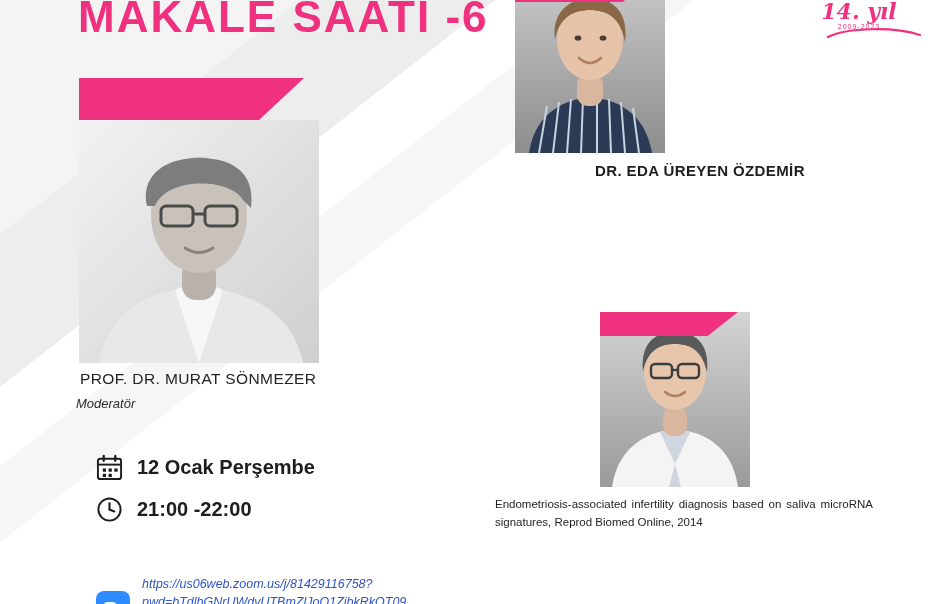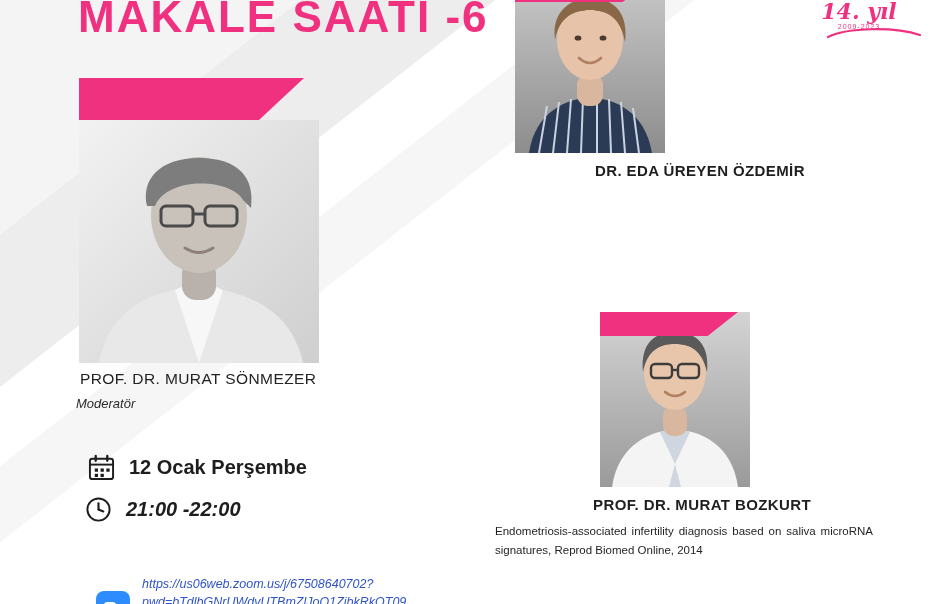--- a/index.html
+++ b/index.html
@@ -116,22 +116,22 @@
     color: #2b2b2b;
   }
 
   
   .dt-row {
     position: absolute;
     display: flex;
     align-items: center;
     gap: 14px;
   }
-  .dt-date { left: 88px; top: 454px; }
-  .dt-time { left: 85px; top: 496px; font-style: italic; }
+  .dt-date { left: 96px; top: 454px; }
+  .dt-time { left: 96px; top: 496px; }
   .dt-text {
     font-size: 20px;
     font-weight: bold;
     color: #1d1d1d;
   }
   .icon-sq { width: 27px; height: 27px; }
 
   
   .zoom-block {
     position: absolute;
@@ -304,21 +304,21 @@
       <circle cx="14" cy="14" r="11.5" fill="none" stroke="#1d1d1d" stroke-width="2"></circle>
       <line x1="14" y1="14" x2="14" y2="7.5" stroke="#1d1d1d" stroke-width="2.2" stroke-linecap="round"></line>
       <line x1="14" y1="14" x2="19" y2="16" stroke="#1d1d1d" stroke-width="2.2" stroke-linecap="round"></line>
     </svg>
     <span class="dt-text">21:00 -22:00</span>
   </div>
 
   <div class="zoom-block">
     <div class="zoom-badge"></div>
     <div class="zoom-link">
-      <div>https://us06web.zoom.us/j/67508640702?</div>
+      <div>https://us06web.zoom.us/j/81429116758?</div>
       <div>pwd=bTdlbGNrUWdvUTBmZlJoQ1ZjbkRkQT09</div>
     </div>
   </div>
 
   <div class="spk" id="spk1">
     <div class="spk-photo-wrap">
       <div class="spk-photo">
         <svg viewBox="0 0 150 175" width="150" height="175">
           <defs>
             <linearGradient id="bgs1" x1="0" y1="0" x2="0" y2="1">
@@ -385,17 +385,16 @@
             <rect x="51" y="52" width="21" height="14" rx="4"></rect>
             <rect x="78" y="52" width="21" height="14" rx="4"></rect>
             <line x1="72" y1="58" x2="78" y2="58"></line>
           </g>
 
           <path d="M65 80 q10 8 20 0" stroke="#b27f61" stroke-width="2.6" fill="none" stroke-linecap="round"></path>
         </svg>
       </div>
       <div class="spk-flag"></div>
     </div>
-    <div class="spk-name">PROF. DR. MURAT BOZKURT</div>
     <div class="spk-ref">Endometriosis-associated infertility diagnosis based on saliva microRNA signatures, Reprod Biomed Online, 2014</div>
   </div>
 
 </div>
 
 </body></html>

